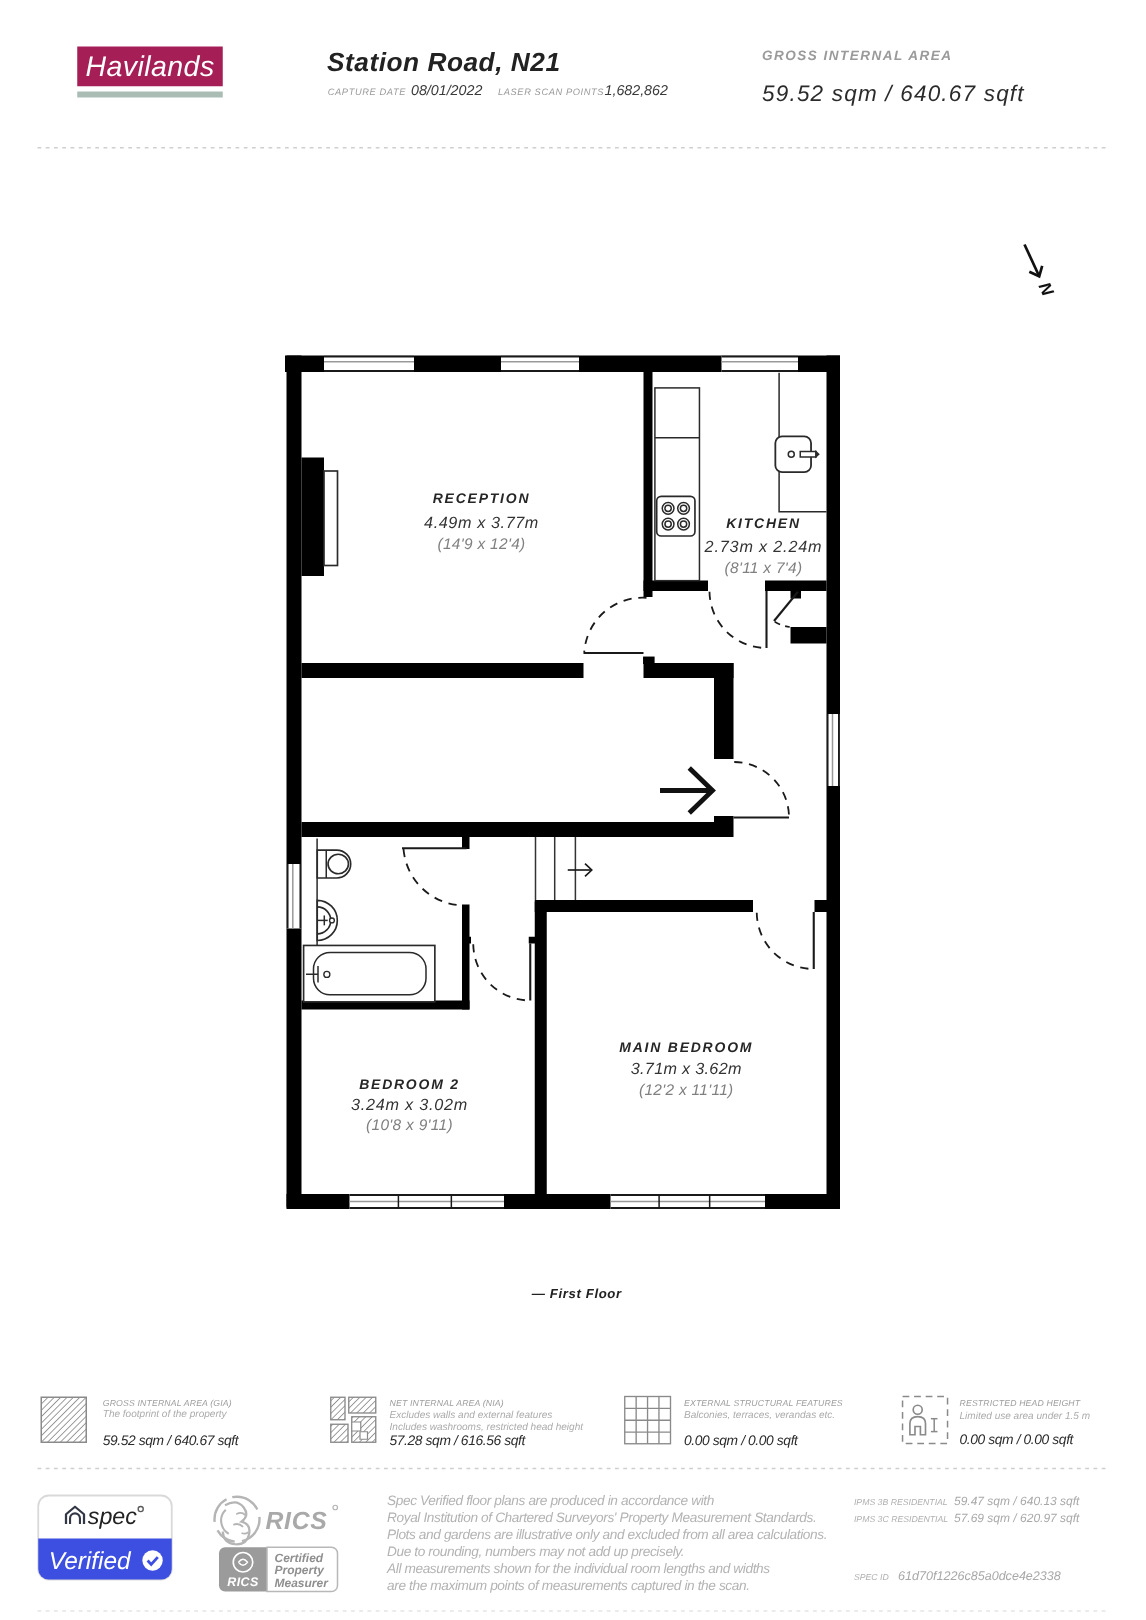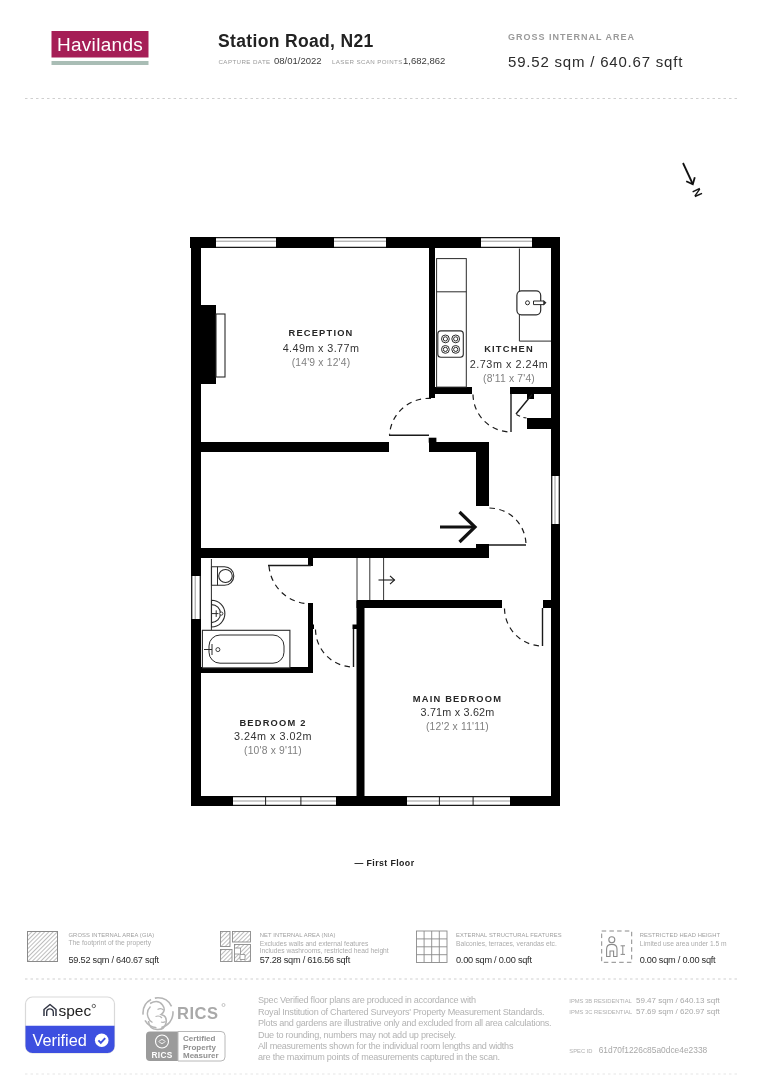--- a/index.html
+++ b/index.html
@@ -1,16 +1,16 @@
 <!DOCTYPE html>
 <html><head>
 <meta charset="utf-8">
 <style>
   html,body{margin:0;padding:0;background:#fff;}
-  #page{width:764px;height:1080px;position:relative;font-family:"Liberation Sans",sans-serif;}
+  #page{width:764px;height:1080px;position:relative;font-family:"Liberation Sans",sans-serif;font-style:italic;}
   svg{display:block;}
   text{font-family:"Liberation Sans",sans-serif;}
 </style>
 </head>
 <body>
 <div id="page">
 <svg width="764" height="1080" viewBox="0 0 764 1080">
 <defs>
   <pattern id="hatch" width="3" height="3" patternUnits="userSpaceOnUse" patternTransform="rotate(45)">
     <rect width="3" height="3" fill="#fff"></rect>

